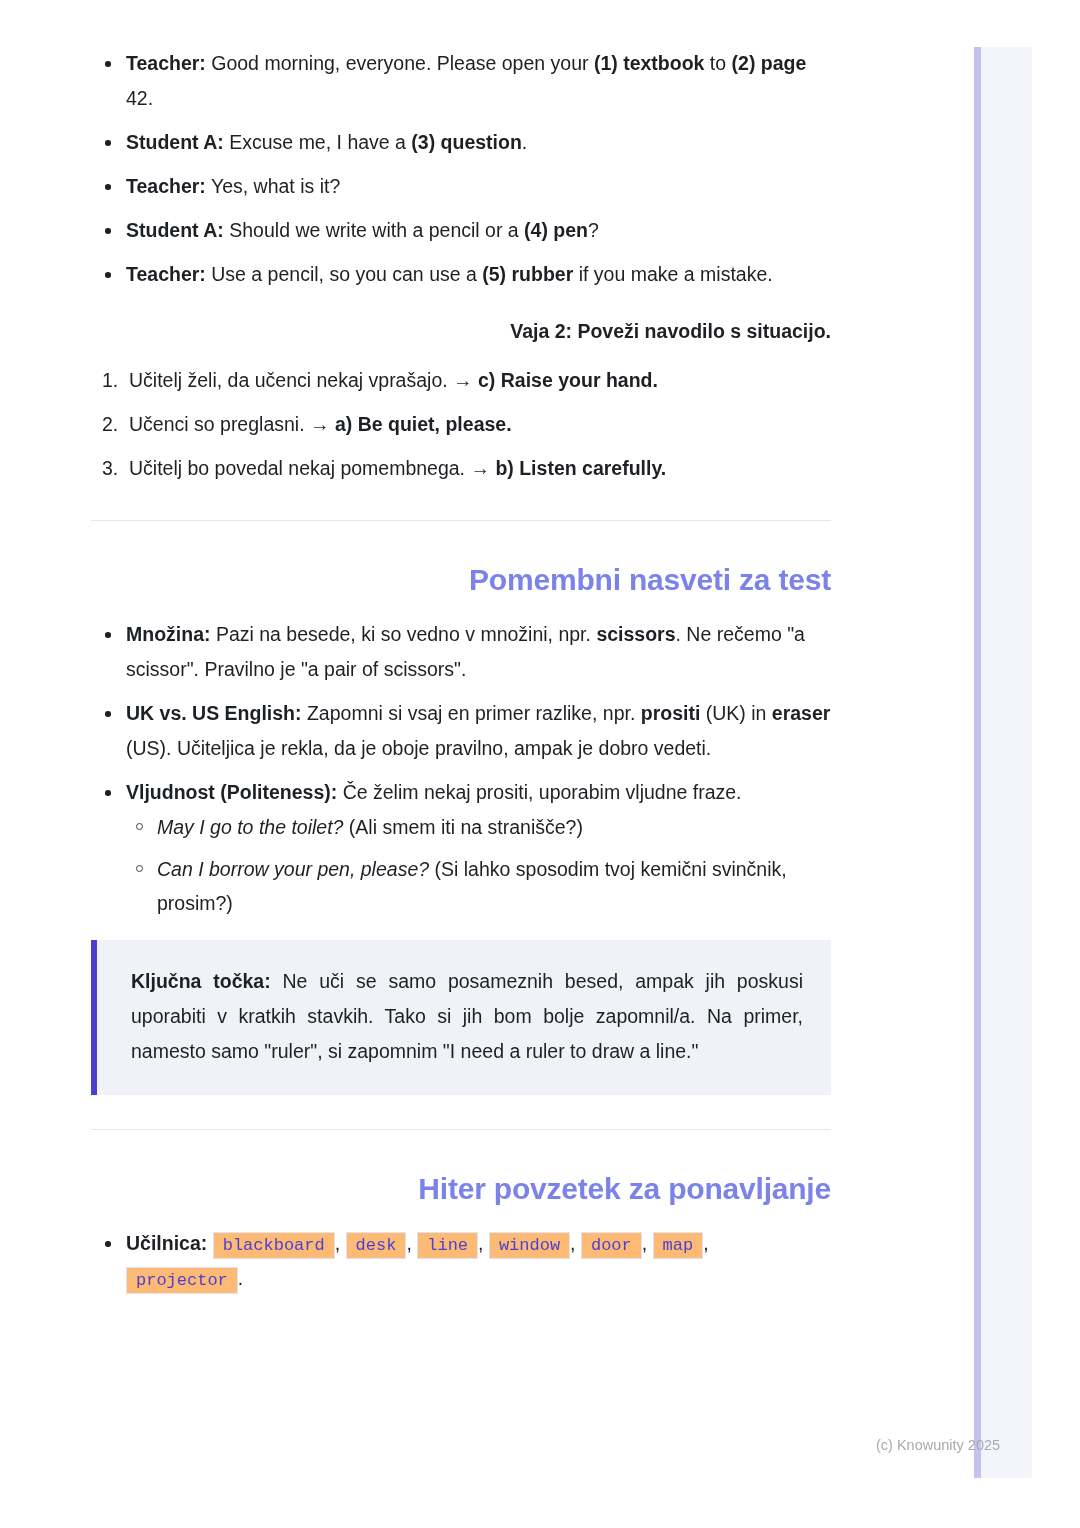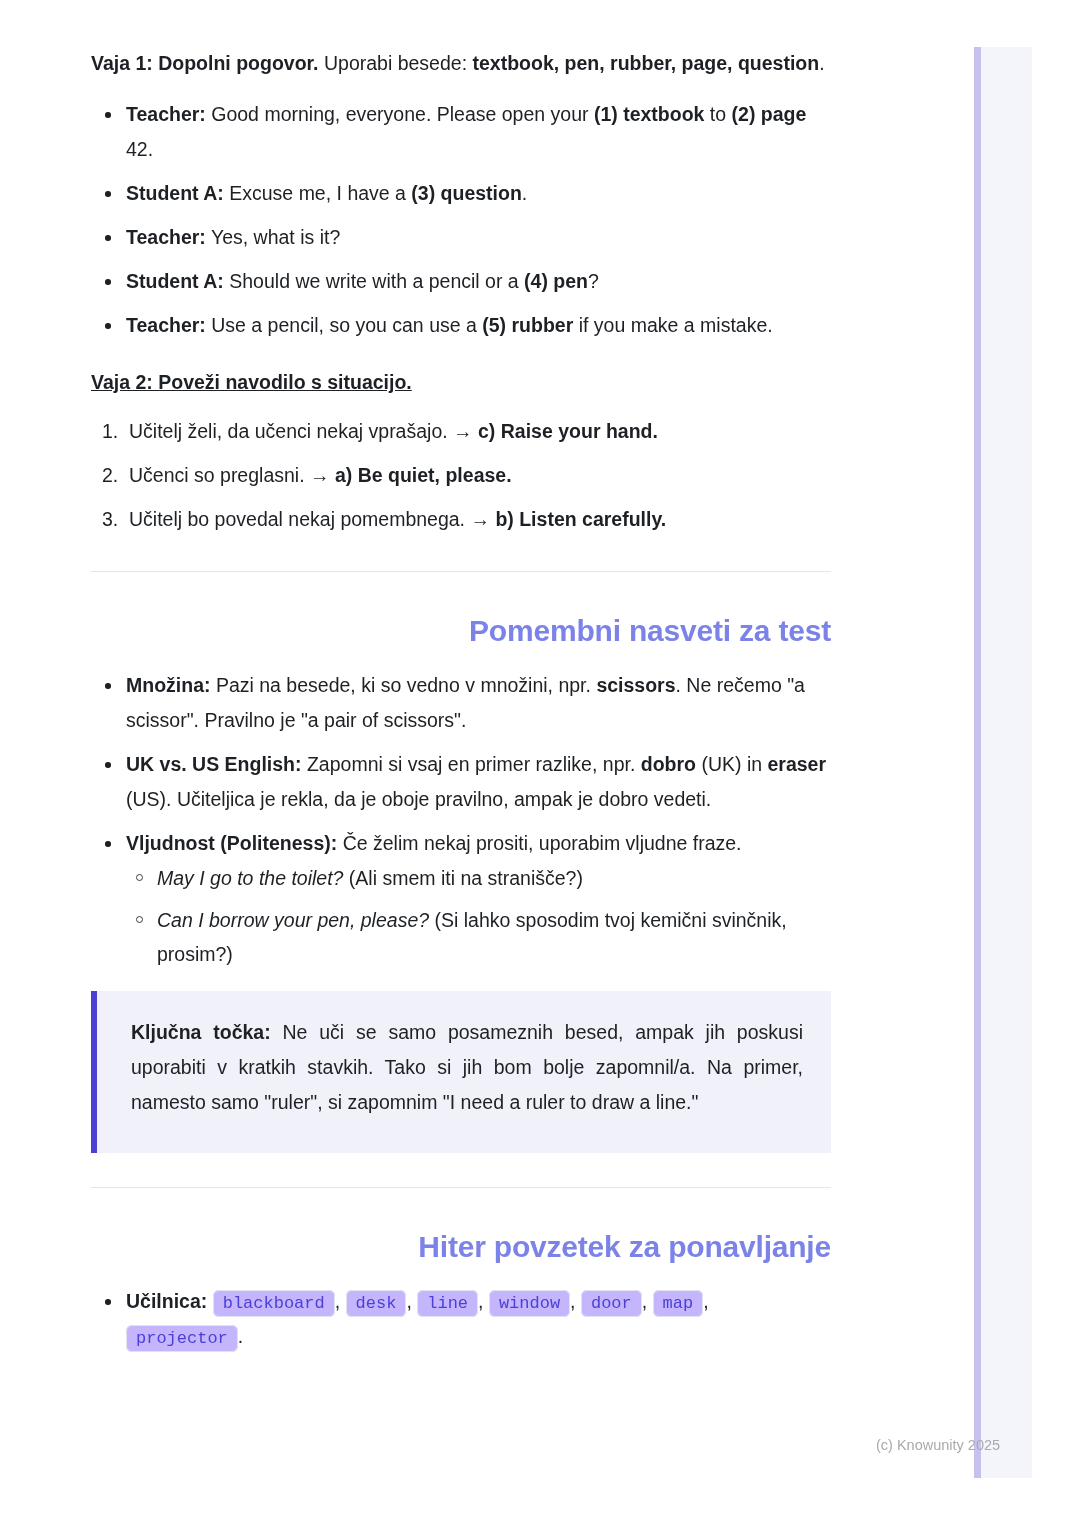--- a/index.html
+++ b/index.html
@@ -44,21 +44,21 @@
 
   p, ul, ol { margin: 0; padding: 0; }
 
   .para {
     font-size: 19.5px;
     line-height: 35px;
     text-align: justify;
     color: #1d2024;
     margin-bottom: 16px;
   }
-  .para-left { text-align: left; text-decoration: underline; }
+  .para-left { text-align: right; }
 
   b, strong, .b { font-weight: bold; }
   i, em, .i { font-style: italic; }
 
   ul.bullets {
     list-style: none;
     margin: 0 0 8px 0;
     padding: 0;
   }
   ul.bullets > li {
@@ -141,38 +141,38 @@
   hr.divider {
     border: none;
     border-top: 1.5px solid #e6e6e8;
     margin: 34px 0 40px 0;
     width: 100%;
   }
 
   .callout {
     background: #f1f1fa;
     border-left: 6px solid #4b3fd4;
-    padding: 24px 28px 33px 34px;
+    padding: 24px 28px 26px 34px;
     margin: 20px 0 0 0;
     box-sizing: border-box;
   }
   .callout p {
     font-size: 19.5px;
     line-height: 35px;
     text-align: justify;
     color: #1d2024;
   }
 
   code.chip {
     font-family: "Liberation Mono", monospace;
     font-size: 17px;
     color: #4b3fd4;
-    background: #c4b5fd;
+    background: #fdba74;
     border: 1px solid #e2e2f0;
-    border-radius: 6px;
+    border-radius: 0;
     padding: 3px 9px;
     white-space: nowrap;
     line-height: 30px;
   }
   .chip-line {
     font-size: 19.5px;
     line-height: 43px;
   }
 
   #watermark {
@@ -185,25 +185,20 @@
   }
 </style>
 </head>
 <body>
 
 <div id="side-panel"></div>
 <div id="scroll-strip"></div>
 
 <div id="doc">
 
-  <p class="para">
-    <b>Vaja 1: Dopolni pogovor.</b>
-    <span>Uporabi besede:</span>
-    <b>textbook, pen, rubber, page, question</b><span>.</span>
-  </p>
 
   <ul class="bullets">
     <li>
       <b>Teacher:</b><span> Good morning, everyone. Please open your </span><b>(1) textbook</b><span> to </span><b>(2) page</b><span> 42.</span>
     </li>
     <li>
       <b>Student A:</b><span> Excuse me, I have a </span><b>(3) question</b><span>.</span>
     </li>
     <li>
       <b>Teacher:</b><span> Yes, what is it?</span>
@@ -240,21 +235,21 @@
 
   <hr class="divider">
 
   <h2 class="section-heading">Pomembni nasveti za test</h2>
 
   <ul class="bullets">
     <li>
       <b>Množina:</b><span> Pazi na besede, ki so vedno v množini, npr. </span><b>scissors</b><span>. Ne rečemo "a scissor". Pravilno je "a pair of scissors".</span>
     </li>
     <li>
-      <b>UK vs. US English:</b><span> Zapomni si vsaj en primer razlike, npr. </span><b>dobro</b><span> (UK) in </span><b>eraser</b><span> (US). Učiteljica je rekla, da je oboje pravilno, ampak je dobro vedeti.</span>
+      <b>UK vs. US English:</b><span> Zapomni si vsaj en primer razlike, npr. </span><b>prositi</b><span> (UK) in </span><b>eraser</b><span> (US). Učiteljica je rekla, da je oboje pravilno, ampak je dobro vedeti.</span>
     </li>
     <li>
       <b>Vljudnost (Politeness):</b><span> Če želim nekaj prositi, uporabim vljudne fraze.</span>
       <ul class="subbullets">
         <li>
           <i>May I go to the toilet?</i><span> (Ali smem iti na stranišče?)</span>
         </li>
         <li>
           <i>Can I borrow your pen, please?</i><span> (Si lahko sposodim tvoj kemični svinčnik, prosim?)</span>
         </li>

